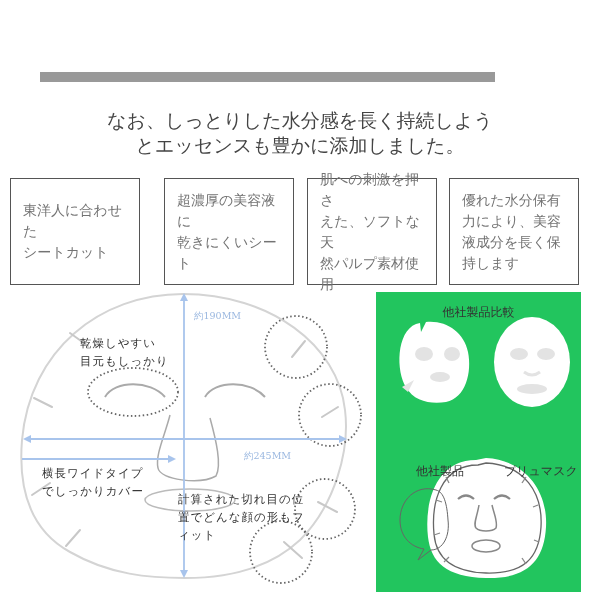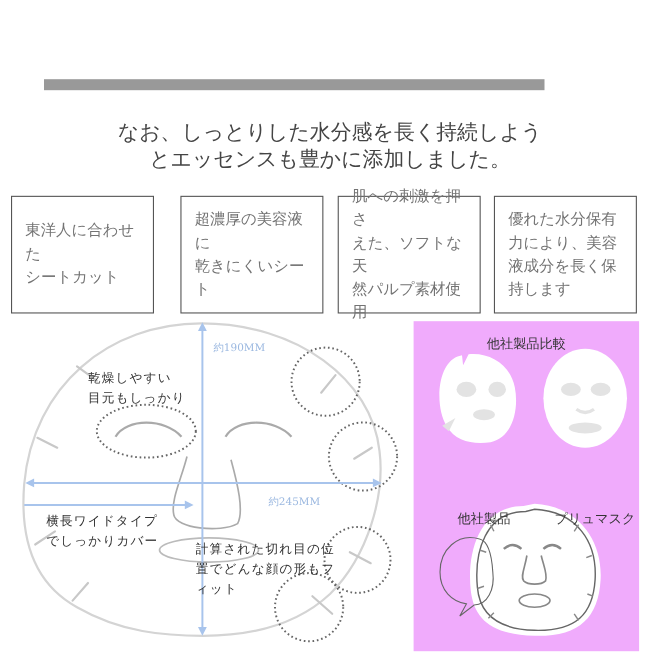--- a/index.html
+++ b/index.html
@@ -39,21 +39,21 @@
       position: absolute; font-family: "DejaVu Serif", "Liberation Serif", serif;
       font-size: 11.5px; line-height: 18px; color: #333; white-space: pre-line;
       letter-spacing: 1px;
     }
     .dim-label {
       position: absolute; font-family: "DejaVu Serif", "Liberation Serif", serif;
       font-size: 9.5px; color: #9bb8e0;
     }
     .compare-panel {
       position: absolute; left: 376px; top: 292px; width: 205px; height: 300px;
-      background: #f0abfc;
+      background: #22c55e;
     }
     .panel-title {
       position: absolute; left: 0; top: 12px; width: 205px; text-align: center;
       font-size: 12px; color: #333;
     }
     .panel-caption { position: absolute; font-size: 12px; color: #333; margin-top: 47px; }
     .panel-svg { position: absolute; left: 0; top: 0; }
   </style>
 </head>
 <body>

